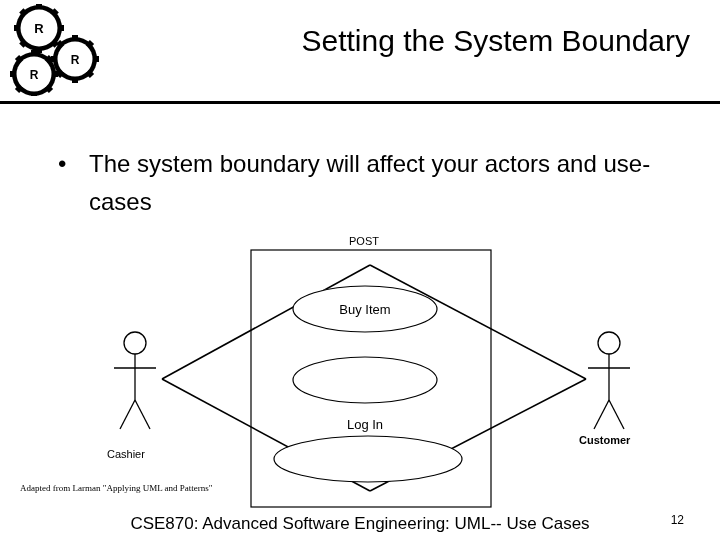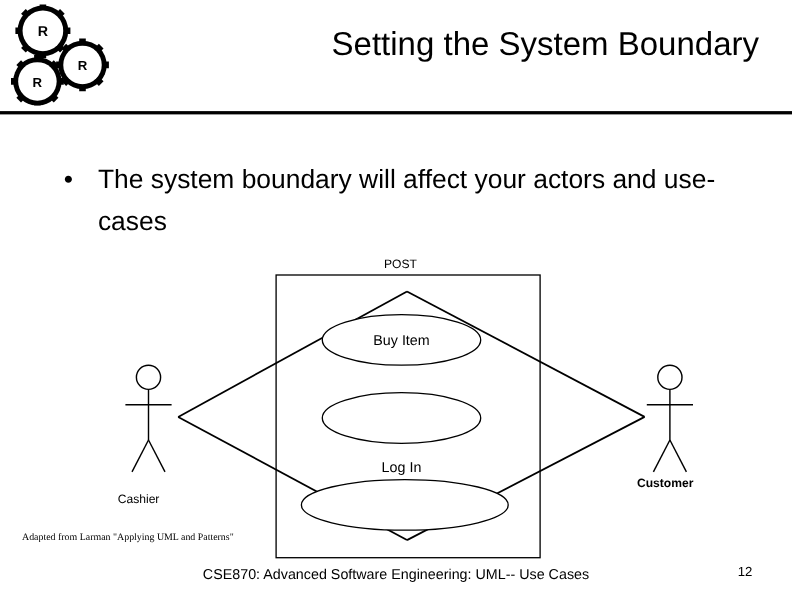--- a/index.html
+++ b/index.html
@@ -105,21 +105,21 @@
     font-size: 9px;
     color: #000000;
     white-space: nowrap;
   }
   .footer-center {
     position: absolute;
     left: 0;
     top: 514px;
     width: 720px;
     text-align: center;
-    font-size: 13px;
+    font-size: 17px;
     color: #000000;
   }
   .footer-page {
     position: absolute;
     right: 36px;
     top: 513px;
     font-size: 12px;
     color: #000000;
   }
 </style>

